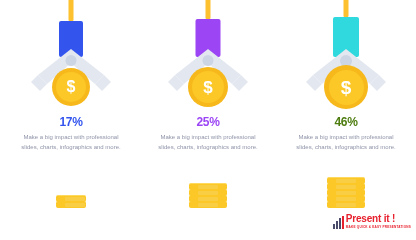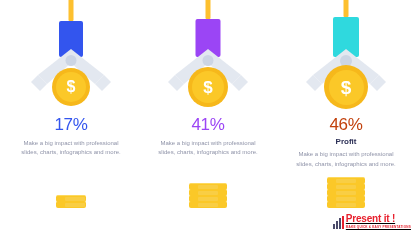--- a/index.html
+++ b/index.html
@@ -87,22 +87,22 @@
   }
 
   
   .textwrap {
     position:absolute;
     left:0;
     width:138px;
     text-align:center;
   }
   .pct {
-    font-size:17px;
-    font-weight:normal;
+    font-size:12px;
+    font-weight:bold;
     letter-spacing:-0.3px;
     line-height:1.1;
   }
   .label {
     font-size:8px;
     font-weight:bold;
     color:#2b2f56;
     margin-top:3px;
     line-height:1.1;
   }
@@ -147,21 +147,20 @@
   .stack .disc.narrow { width:30px; }
 
   
   .logo {
     position:absolute;
     right:5px;
     bottom:5px;
     display:flex;
     align-items:flex-end;
     gap:2px;
-    text-decoration:underline;
   }
   .logo-bars { display:flex; align-items:flex-end; gap:1px; height:13px; }
   .logo-bars i { display:block; width:2px; background:#4a4a6a; }
   .logo-bars i:nth-child(1){ height:5px; }
   .logo-bars i:nth-child(2){ height:8px; }
   .logo-bars i:nth-child(3){ height:11px; }
   .logo-bars i:nth-child(4){ height:13px; background:#E8212E; }
   .logo-text { display:flex; flex-direction:column; line-height:1; }
   .logo-name {
     font-size:10px;
@@ -231,21 +230,21 @@
 
     <div class="pivot" style="top:55px;width:11px;height:11px;"></div>
 
     <div class="coin" style="top:67px;width:40px;height:40px;">
       <div class="inner" style="width:32px;height:32px;">
         <span class="sign" style="font-size:17px;">$</span>
       </div>
     </div>
 
     <div class="textwrap" style="top:116px;">
-      <div class="pct" style="color:#9B45F5;">41%</div>
+      <div class="pct" style="color:#9B45F5;">25%</div>
       <div class="desc">Make a big impact with professional slides, charts, infographics and more.</div>
     </div>
 
     <div class="stack" style="bottom:26px;">
       <div class="disc"></div>
       <div class="disc"></div>
       <div class="disc"></div>
       <div class="disc"></div>
     </div>
   </div>
@@ -266,22 +265,21 @@
 
     <div class="pivot" style="top:55px;width:12px;height:12px;"></div>
 
     <div class="coin" style="top:65px;width:44px;height:44px;">
       <div class="inner" style="width:35px;height:35px;">
         <span class="sign" style="font-size:19px;">$</span>
       </div>
     </div>
 
     <div class="textwrap" style="top:116px;">
-      <div class="pct" style="color:#c2410c;">46%</div>
-      <div class="label">Profit</div>
+      <div class="pct" style="color:#4d7c0f;">46%</div>
       <div class="desc">Make a big impact with professional slides, charts, infographics and more.</div>
     </div>
 
     <div class="stack" style="bottom:26px;">
       <div class="disc"></div>
       <div class="disc"></div>
       <div class="disc"></div>
       <div class="disc"></div>
       <div class="disc"></div>
     </div>

